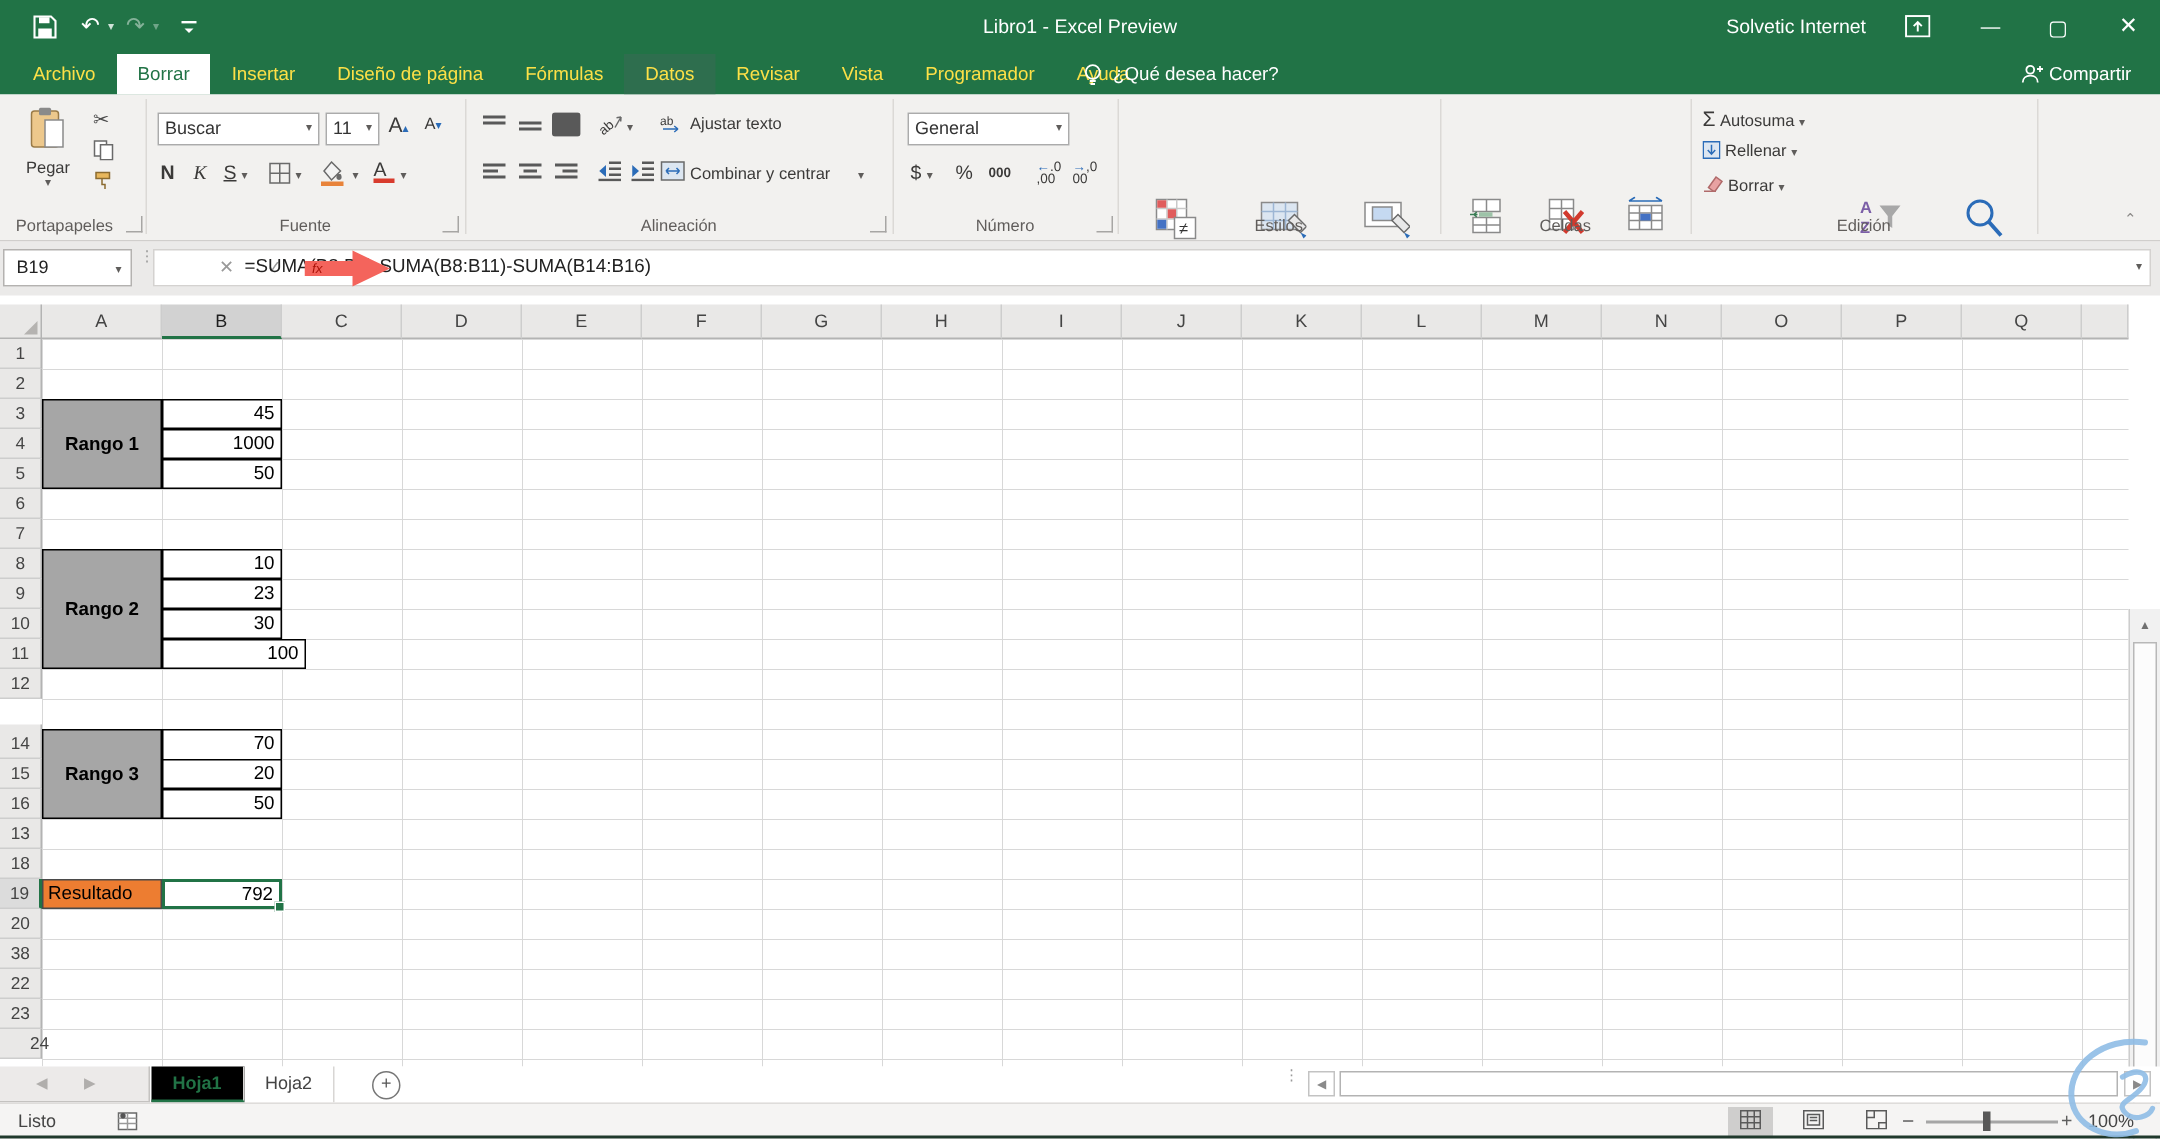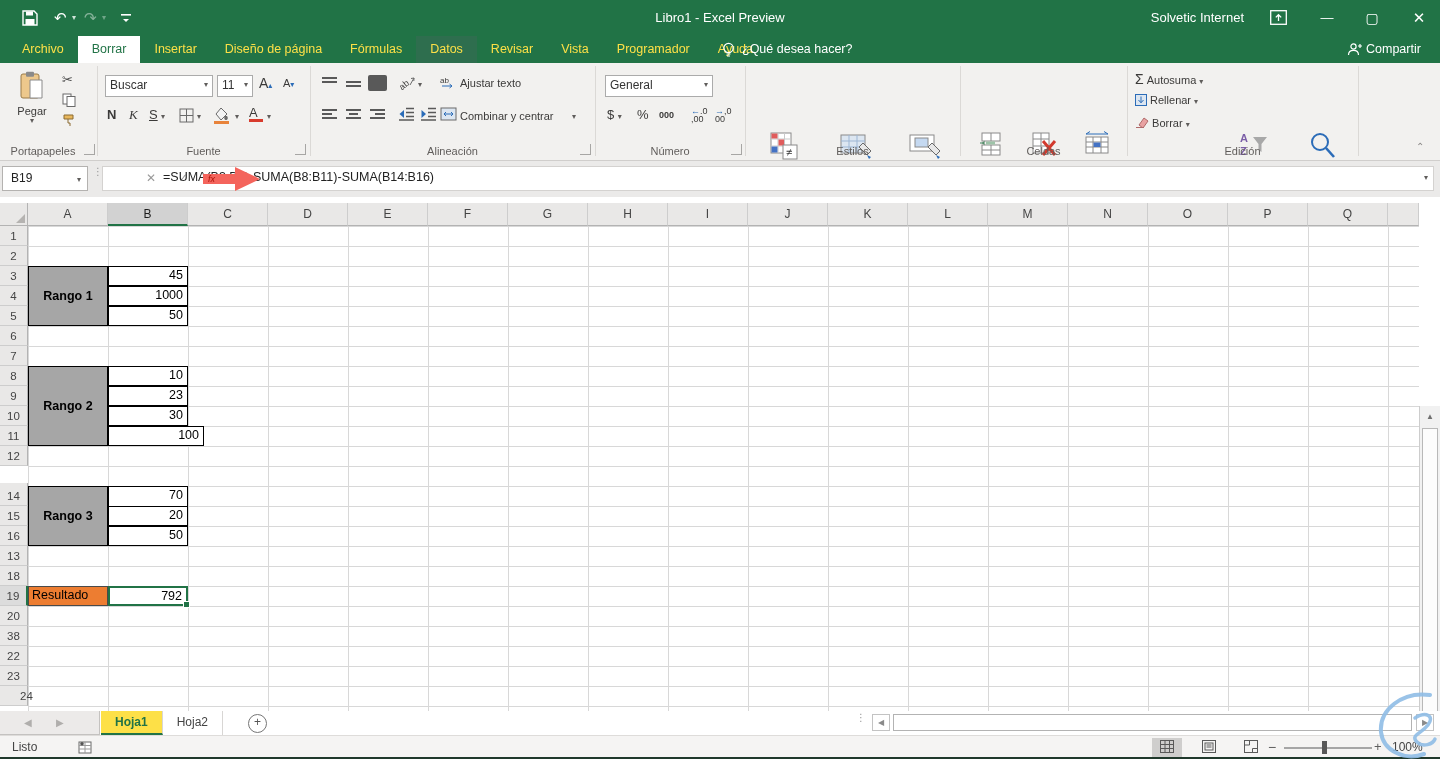--- a/index.html
+++ b/index.html
@@ -61,21 +61,21 @@
   .fillhandle{position:absolute;width:5px;height:5px;background:#217346;border:1px solid #fff;right:-4px;bottom:-4px;}
 
   
   #vscroll{left:1419px;top:203px;width:21px;height:510px;background:#f1f1f1;border-left:1px solid #cdcdcd;box-sizing:border-box;}
   .sbtn{color:#707070;font-size:8px;text-align:center;}
   #vthumb{left:2px;top:22px;width:16px;height:462px;background:#fcfcfc;border:1px solid #b8b8b8;box-sizing:border-box;}
   #sheetrow{left:0;top:711px;width:1440px;height:24px;background:#fff;}
   #navbox{left:0;top:0;width:100px;height:24px;background:#eceae9;border-right:1px solid #c4c2c0;border-bottom:1px solid #c4c2c0;box-sizing:border-box;}
   .navarrow{color:#b0aeac;font-size:10px;line-height:24px;}
   .stab{height:24px;line-height:23px;padding:0 14px;font-size:12px;float:left;color:#444;border-right:1px solid #d8d6d4;}
-  .stab.active{color:#217346;font-weight:bold;border-bottom:2px solid #217346;background:#fde047;box-sizing:border-box;}
+  .stab.active{color:#217346;font-weight:bold;border-bottom:2px solid #217346;background:#000000;box-sizing:border-box;}
   #hscroll-thumb{left:893px;top:3px;width:519px;height:17px;background:#fff;border:1px solid #b3b3b3;box-sizing:border-box;}
   .hbtn{top:3px;width:18px;height:17px;background:#fff;border:1px solid #c3c3c3;box-sizing:border-box;color:#8a8a8a;font-size:8px;text-align:center;line-height:15px;}
 
   
   #statusbar{left:0;top:735px;width:1440px;height:24px;background:#f5f4f3;border-top:1px solid #dedcda;box-sizing:border-box;font-size:12px;color:#444;}
   #statusbar .edge{position:absolute;left:0;bottom:0;width:1440px;height:2px;background:#20392c;}
   .viewbtn{top:2px;width:30px;height:20px;text-align:center;padding-top:2px;box-sizing:border-box;}
   .viewbtn.sel{background:#cfcecd;}
   #zoomtrack{top:11px;width:88px;height:2px;background:#a6a6a6;}
   #zoomthumb{top:-6px;left:38px;width:5px;height:13px;background:#585858;}

